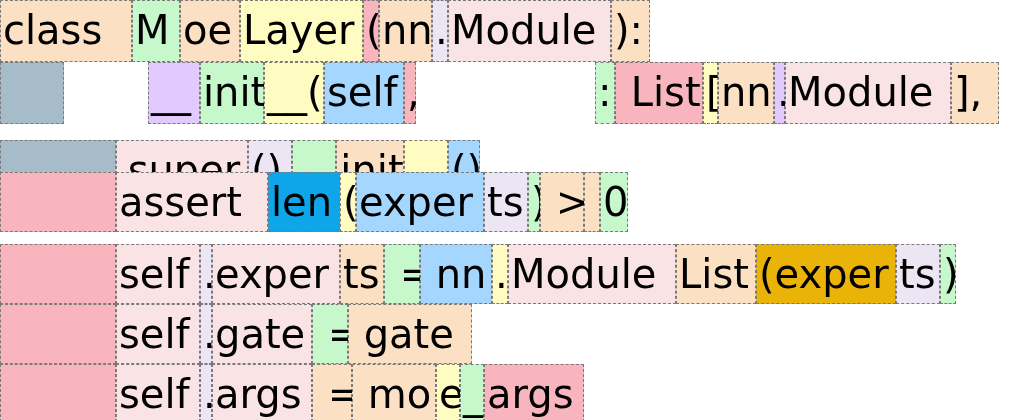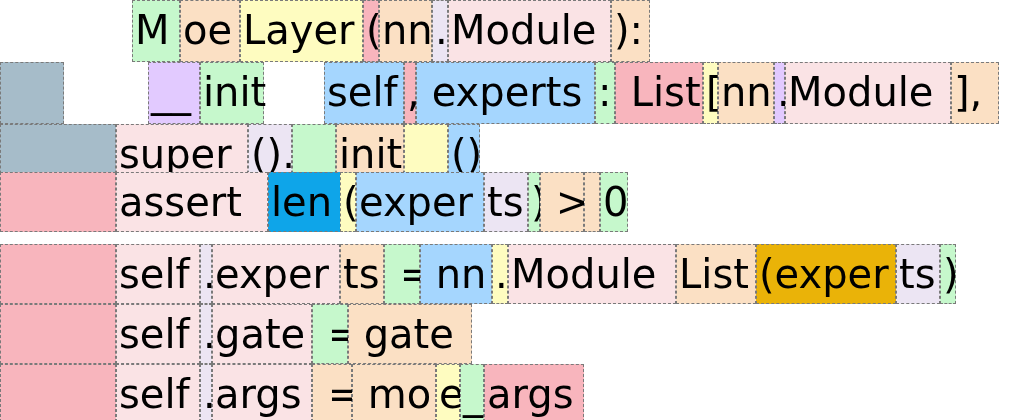--- a/index.html
+++ b/index.html
@@ -9,45 +9,46 @@
   .tok { position: absolute; top: 0; box-sizing: border-box; height: 100%;
          border: 1px dashed #7a7a7a; white-space: pre; color: #000;
          font-size: 40px; line-height: 58px; overflow: visible; }
   .tok span { position: relative; left: 2px; }
 </style>
 </head>
 <body>
 
 <div id="viz">
     <div class="row" style="top: 0px; height: 62px;">
+      <div class="tok" style="left: 0px; width: 132px; background: rgb(251, 224, 196);"><span>class </span></div>
       <div class="tok" style="left: 132px; width: 48px; background: rgb(198, 248, 204);"><span>M</span></div>
       <div class="tok" style="left: 180px; width: 60px; background: rgb(251, 224, 196);"><span>oe</span></div>
       <div class="tok" style="left: 240px; width: 123px; background: rgb(254, 252, 192);"><span>Layer</span></div>
       <div class="tok" style="left: 363px; width: 16px; background: rgb(248, 181, 189);"><span>(</span></div>
       <div class="tok" style="left: 379px; width: 53px; background: rgb(251, 224, 196);"><span>nn</span></div>
       <div class="tok" style="left: 432px; width: 16px; background: rgb(236, 229, 243);"><span>.</span></div>
       <div class="tok" style="left: 448px; width: 163px; background: rgb(250, 227, 229);"><span>Module</span></div>
       <div class="tok" style="left: 611px; width: 39px; background: rgb(251, 224, 196);"><span>):</span></div>
     </div>
     <div class="row" style="top: 62px; height: 62px;">
       <div class="tok" style="left: 0px; width: 64px; background: rgb(166, 188, 201);"><span></span></div>
       <div class="tok" style="left: 148px; width: 52px; background: rgb(226, 202, 255);"><span>__</span></div>
       <div class="tok" style="left: 200px; width: 64px; background: rgb(198, 248, 204);"><span>init</span></div>
+      <div class="tok" style="left: 264px; width: 60px; background: rgb(254, 252, 192);"><span>__(</span></div>
       <div class="tok" style="left: 324px; width: 80px; background: rgb(165, 214, 254);"><span>self</span></div>
       <div class="tok" style="left: 404px; width: 12px; background: rgb(248, 181, 189);"><span>,</span></div>
-      <div class="tok" style="left: 416px; width: 179px; background: rgb(165, 214, 254);"><span> experts</span></div>
       <div class="tok" style="left: 595px; width: 20px; background: rgb(198, 248, 204);"><span>:</span></div>
       <div class="tok" style="left: 615px; width: 88px; background: rgb(248, 181, 189);"><span> List</span></div>
       <div class="tok" style="left: 703px; width: 15px; background: rgb(254, 252, 192);"><span>[</span></div>
       <div class="tok" style="left: 718px; width: 56px; background: rgb(251, 224, 196);"><span>nn</span></div>
       <div class="tok" style="left: 774px; width: 11px; background: rgb(226, 202, 255);"><span>.</span></div>
       <div class="tok" style="left: 785px; width: 166px; background: rgb(250, 227, 229);"><span>Module</span></div>
       <div class="tok" style="left: 951px; width: 48px; background: rgb(251, 224, 196);"><span>],</span></div>
     </div>
-    <div class="row" style="top: 124px; height: 60px;">
+    <div class="row" style="top: 140px; height: 60px; text-align: center;">
       <div class="tok" style="left: 0px; width: 116px; background: rgb(166, 188, 201);"><span></span></div>
       <div class="tok" style="left: 116px; width: 132px; background: rgb(250, 227, 229);"><span>super</span></div>
       <div class="tok" style="left: 248px; width: 44px; background: rgb(236, 229, 243);"><span>().</span></div>
       <div class="tok" style="left: 292px; width: 44px; background: rgb(198, 248, 204);"><span>__</span></div>
       <div class="tok" style="left: 336px; width: 68px; background: rgb(251, 224, 196);"><span>init</span></div>
       <div class="tok" style="left: 404px; width: 44px; background: rgb(254, 252, 192);"><span>__</span></div>
       <div class="tok" style="left: 448px; width: 32px; background: rgb(165, 214, 254);"><span>()</span></div>
     </div>
     <div class="row" style="top: 172px; height: 60px;">
       <div class="tok" style="left: 0px; width: 116px; background: rgb(248, 181, 189);"><span></span></div>

